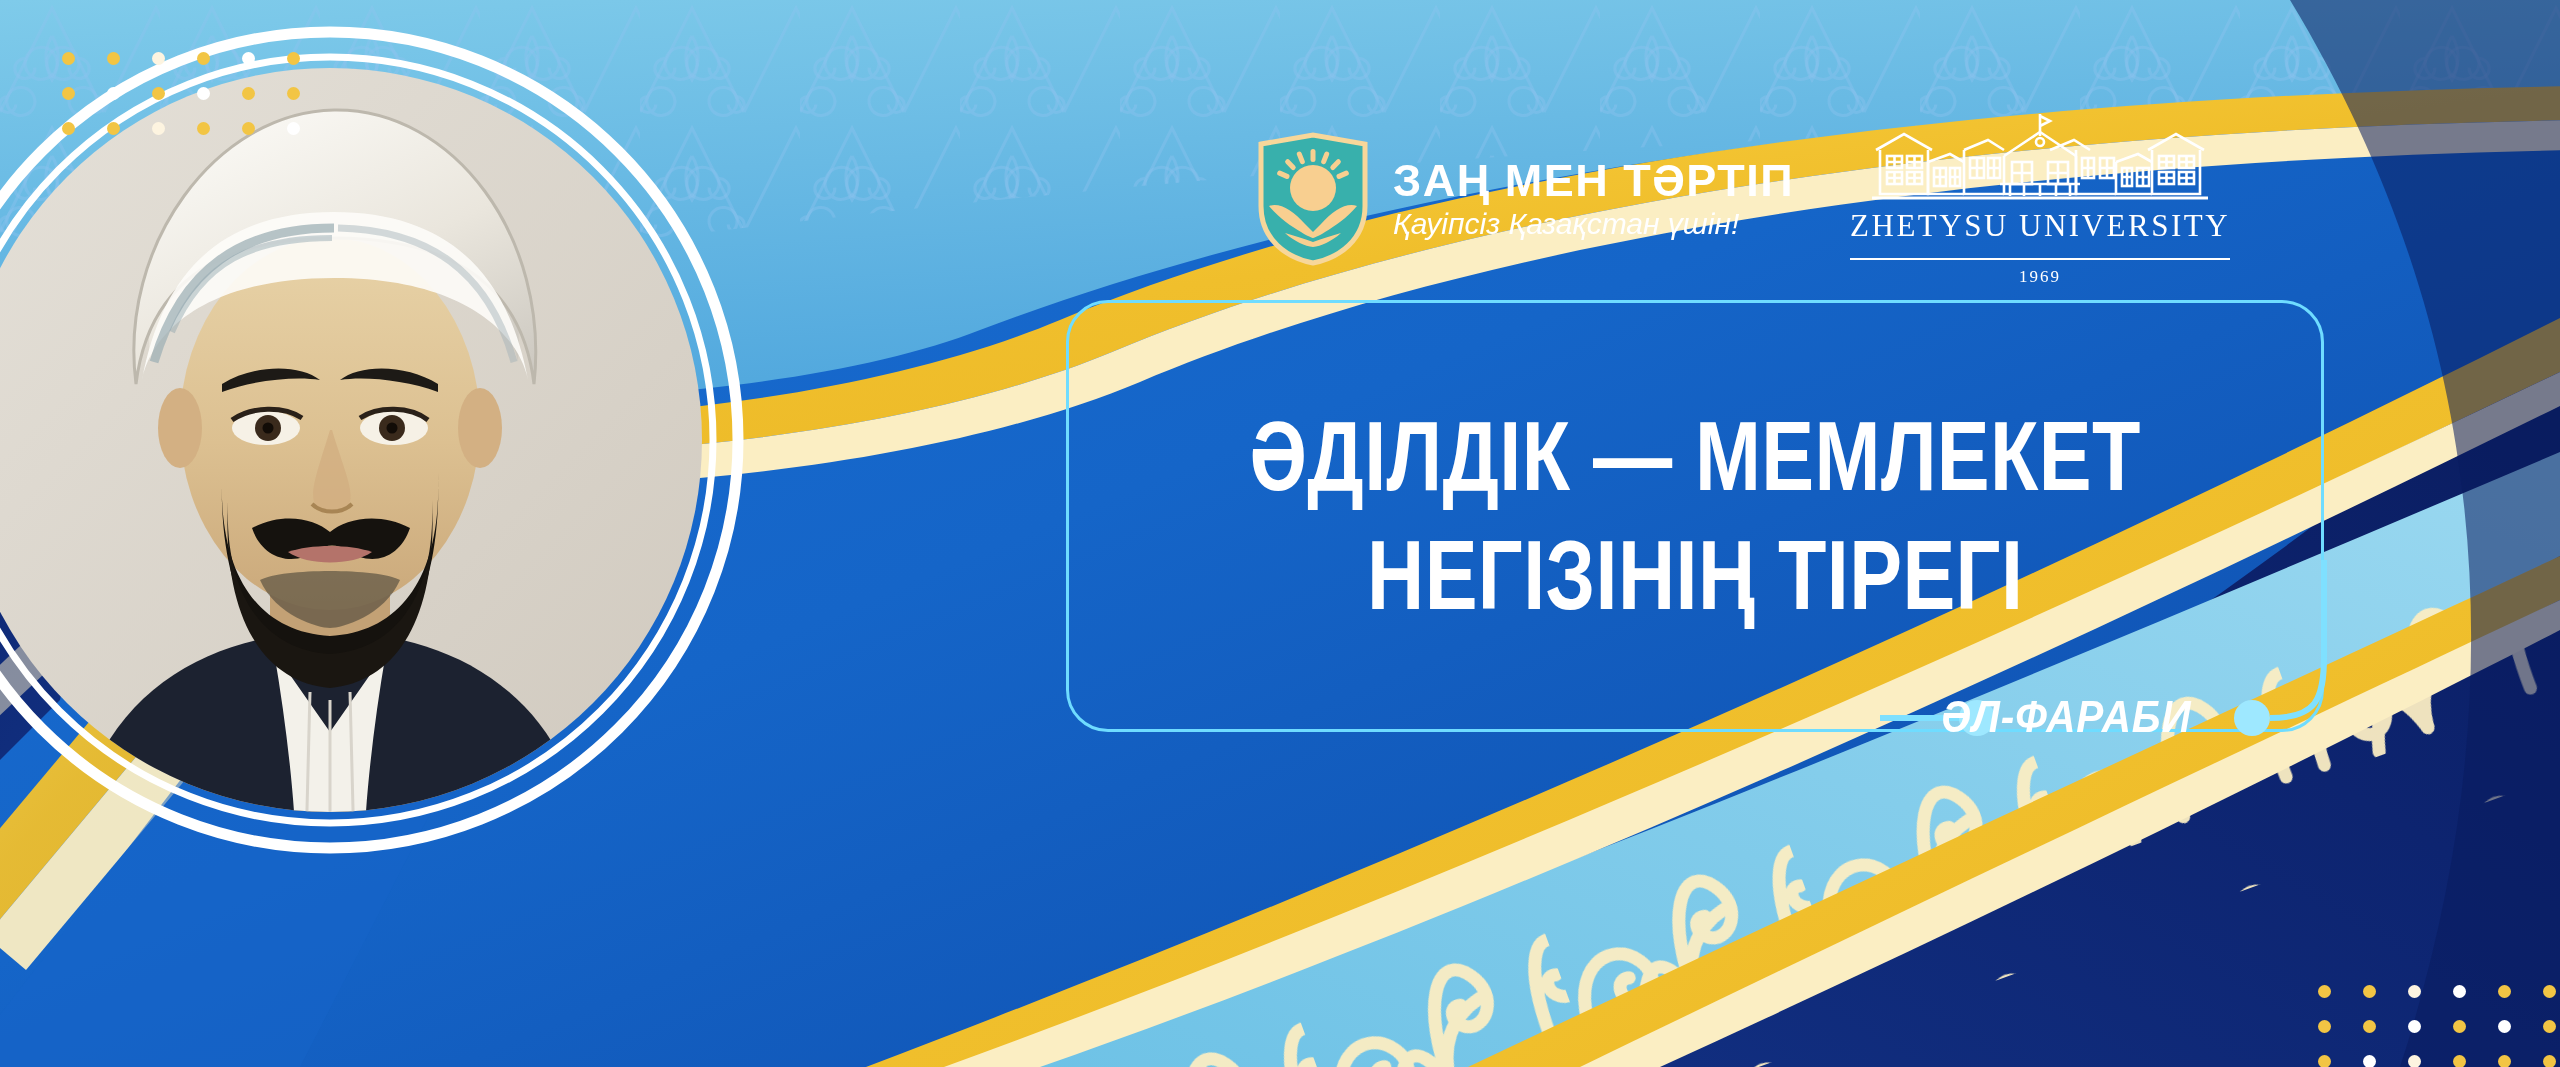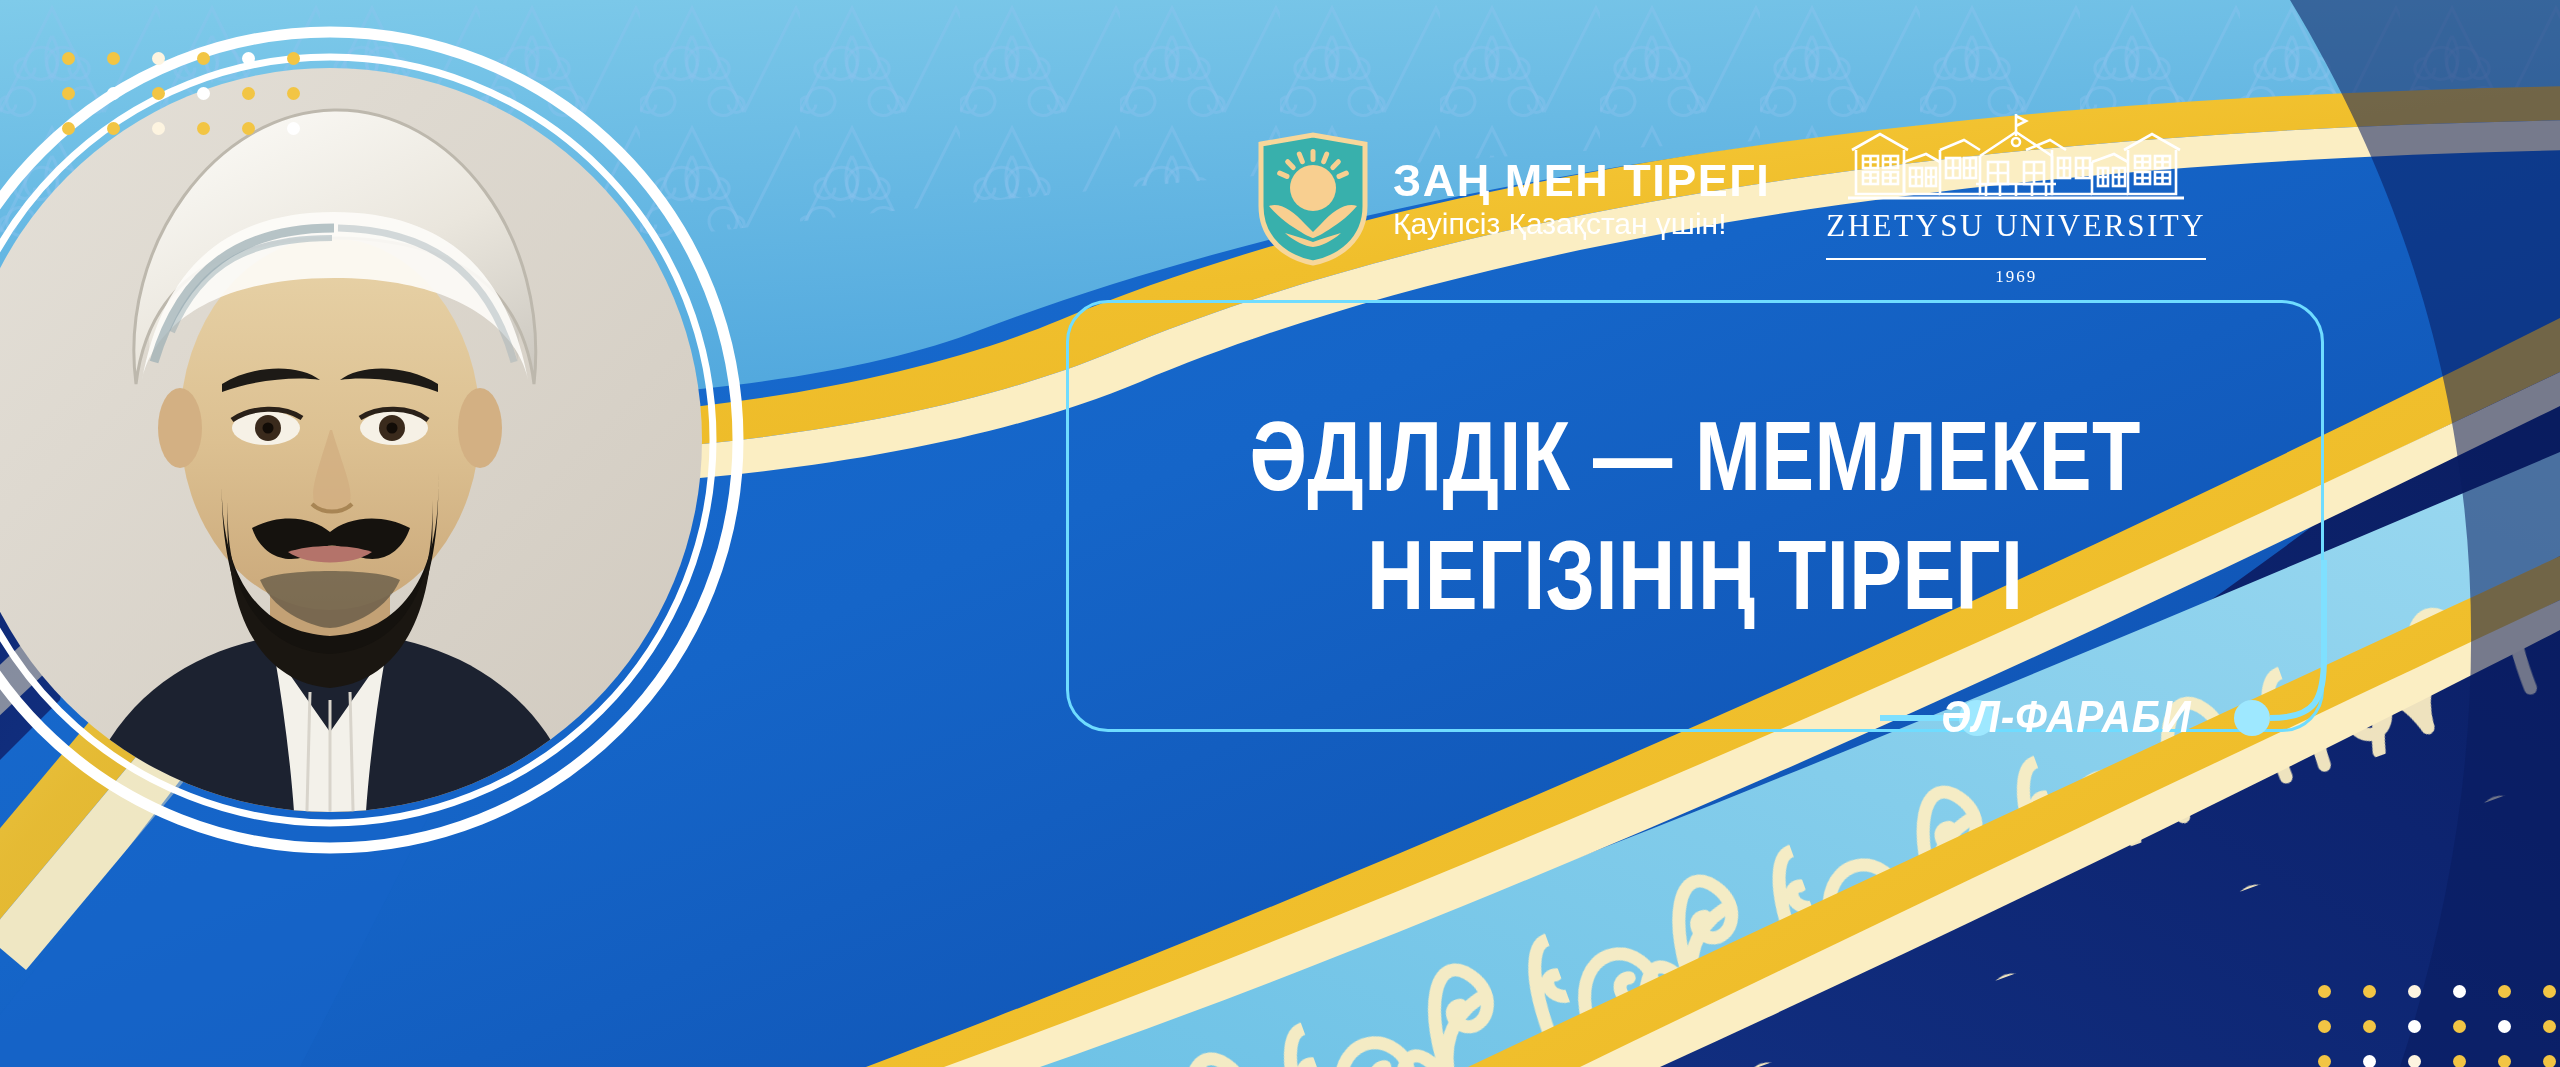--- a/index.html
+++ b/index.html
@@ -28,21 +28,21 @@
 
   
   #logos{position:absolute;left:1255px;top:110px;display:flex;align-items:center;gap:28px;}
   #shield-logo{display:flex;align-items:center;gap:22px;}
   #shield-text{display:flex;flex-direction:column;line-height:1;}
   #zmt-title{
     color:#ffffff;font-weight:bold;font-size:45px;letter-spacing:1.5px;
     white-space:nowrap;
   }
   #zmt-sub{
-    color:#ffffff;font-size:30px;margin-top:6px;white-space:nowrap;font-weight:400;
+    color:#ffffff;font-size:30px;margin-top:6px;white-space:nowrap;font-weight:400;font-style:italic;
   }
   #uni-logo{display:flex;flex-direction:column;align-items:center;margin-left:28px;}
   #uni-name{
     color:#ffffff;font-family:"Liberation Serif","DejaVu Serif",serif;
     font-size:31px;letter-spacing:2.5px;white-space:nowrap;margin-top:2px;
     padding-bottom:14px;border-bottom:2px solid #ffffff;
   }
   #uni-year{
     color:#ffffff;font-family:"Liberation Serif","DejaVu Serif",serif;
     font-size:17px;letter-spacing:2px;margin-top:7px;
@@ -333,21 +333,21 @@
             <rect x="55.5" y="17" width="5" height="13" rx="2.5" transform="rotate(-66 58 56)"></rect>
           </g>
           <path d="M14,74 C24,70 38,78 50,92 L58,100 L66,92 C78,78 92,70 102,74
                    C92,86 80,94 70,100 C64,104 58,106 58,106
                    C58,106 52,104 46,100 C36,94 24,86 14,74 Z"></path>
           <path d="M30,101 C40,104 50,107 58,110 C66,107 76,104 86,101
                    C76,110 66,114 58,115 C50,114 40,110 30,101 Z"></path>
         </g>
       </svg>
       <div id="shield-text">
-        <div id="zmt-title">ЗАҢ МЕН ТІРЕГІ</div>
+        <div id="zmt-title">ЗАҢ МЕН ТӘРТІП</div>
         <div id="zmt-sub">Қауіпсіз Қазақстан үшін!</div>
       </div>
     </div>
 
     <div id="uni-logo">
       <svg width="372" height="96" viewBox="0 0 372 96">
         <g fill="none" stroke="#ffffff" stroke-width="2.6">
 
           <path d="M186,4 L186,26 M186,6 L196,11 L186,16"></path>
           <circle cx="186" cy="32" r="4"></circle>

